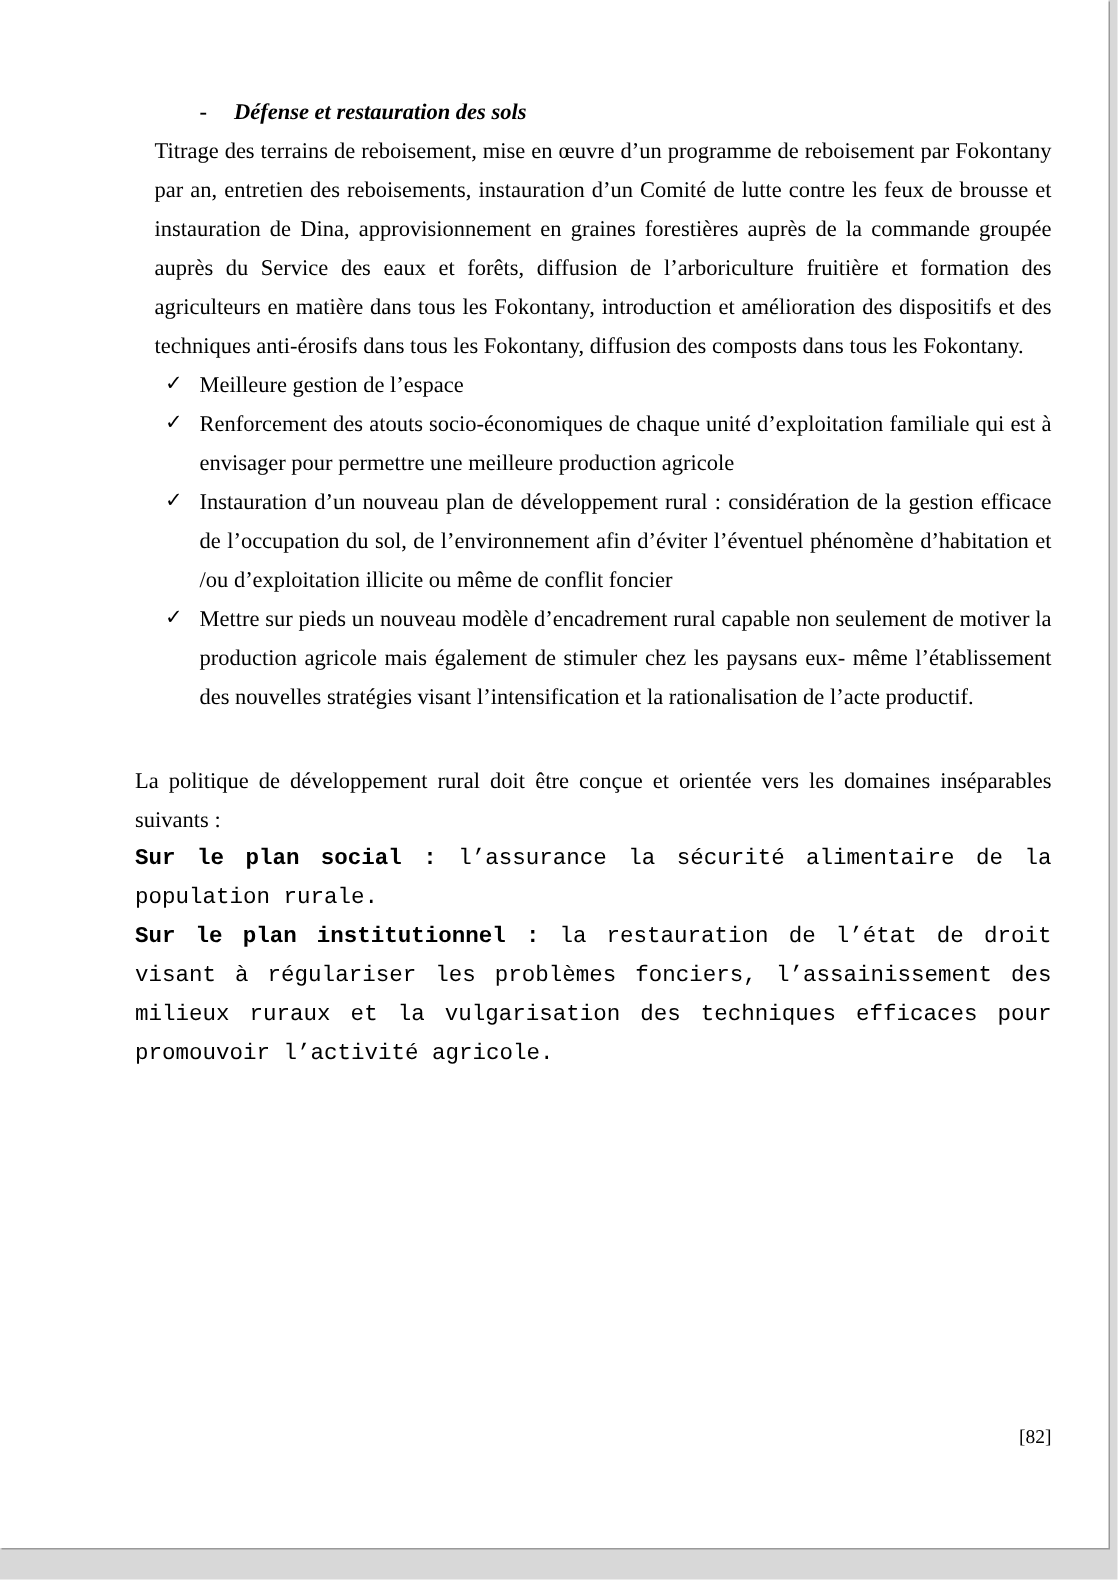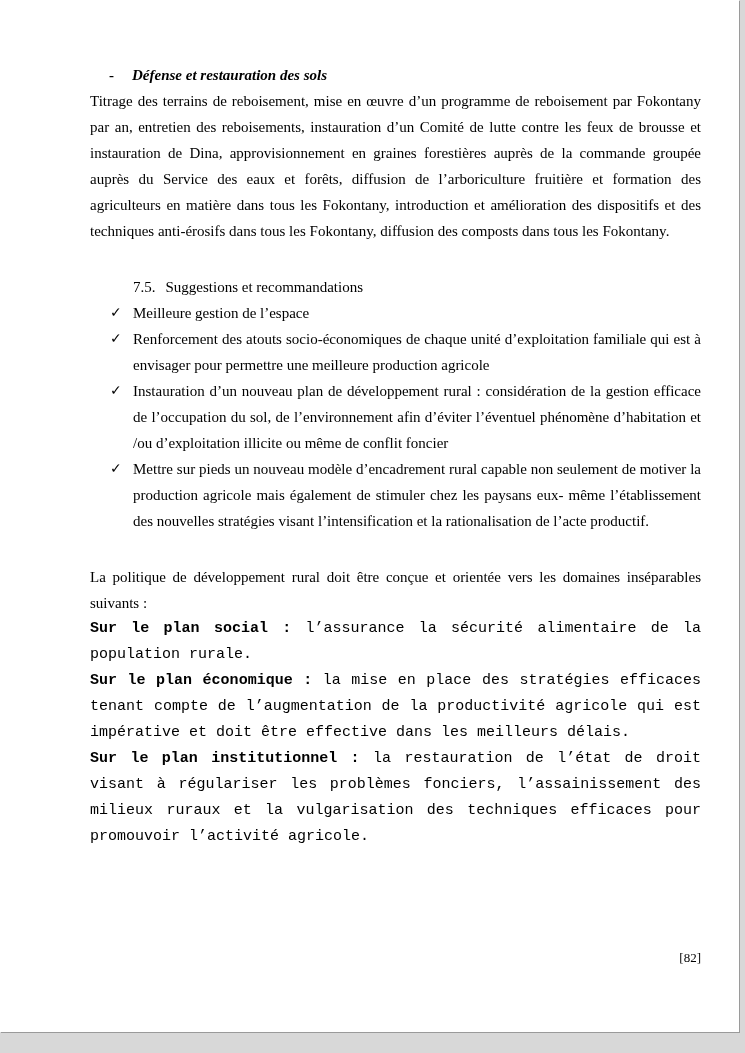--- a/index.html
+++ b/index.html
@@ -14,30 +14,31 @@
     top: 0; left: 0;
     width: 739px;
     height: 1032px;
     background: #ffffff;
     box-shadow: 1px 1px 0 #9a9a9a;
     padding: 62px 38px 0 90px;
     font-size: 15px;
     line-height: 26px;
   }
   .defense-heading {
-    margin-left: 19px;
+    margin-left: 43px;
     font-weight: bold;
   }
   .defense-heading .dash { display: inline-block; }
   .defense-heading .title {
     font-style: italic;
     margin-left: 18px;
   }
   .body-par {
     text-align: justify;
+    margin-left: 13px;
   }
   .section-heading {
     margin-top: 30px;
     margin-left: 43px;
   }
   .section-heading .num { margin-right: 10px; }
   .suggestions-list {
     list-style: none;
   }
   .suggestions-list li {
@@ -75,23 +76,20 @@
 
 <div class="viewer">
   <div class="page">
 
     <div class="defense-heading">
       <span class="dash">-</span><span class="title">Défense et restauration des sols</span>
     </div>
 
     <p class="body-par">Titrage des terrains de reboisement, mise en œuvre d’un programme de reboisement par Fokontany par an, entretien des reboisements, instauration d’un Comité de lutte contre les feux de brousse et instauration de Dina, approvisionnement en graines forestières auprès de la commande groupée auprès du Service des eaux et forêts, diffusion de l’arboriculture fruitière et formation des agriculteurs en matière dans tous les Fokontany, introduction et amélioration des dispositifs et des techniques anti-érosifs dans tous les Fokontany, diffusion des composts dans tous les Fokontany.</p>
 
-    <div class="section-heading">
-      <span class="num">7.5.</span><span class="sec-title">Suggestions et recommandations</span>
-    </div>
 
     <ul class="suggestions-list">
       <li>
         <span class="check">✓</span>
         <span>Meilleure gestion de l’espace</span>
       </li>
       <li>
         <span class="check">✓</span>
         <span>Renforcement des atouts socio-économiques de chaque unité d’exploitation familiale qui est à envisager pour permettre une meilleure production agricole</span>
       </li>
@@ -105,24 +103,20 @@
       </li>
     </ul>
 
     <p class="policy-par">La politique de développement rural doit être conçue et orientée vers les domaines inséparables suivants :</p>
 
     <p class="plan-par">
       <strong class="plan-label">Sur le plan social :</strong>
       <span>l’assurance la sécurité alimentaire de la population rurale.</span>
     </p>
 
-    <p class="plan-par">
-      <strong class="plan-label">Sur le plan économique :</strong>
-      <span>la mise en place des stratégies efficaces tenant compte de l’augmentation de la productivité agricole qui est impérative et doit être effective dans les meilleurs délais.</span>
-    </p>
 
     <p class="plan-par">
       <strong class="plan-label">Sur le plan institutionnel :</strong>
       <span>la restauration de l’état de droit visant à régulariser les problèmes fonciers, l’assainissement des milieux ruraux et la vulgarisation des techniques efficaces pour promouvoir l’activité agricole.</span>
     </p>
 
     <div class="page-number">[82]</div>
 
   </div>
 </div>

